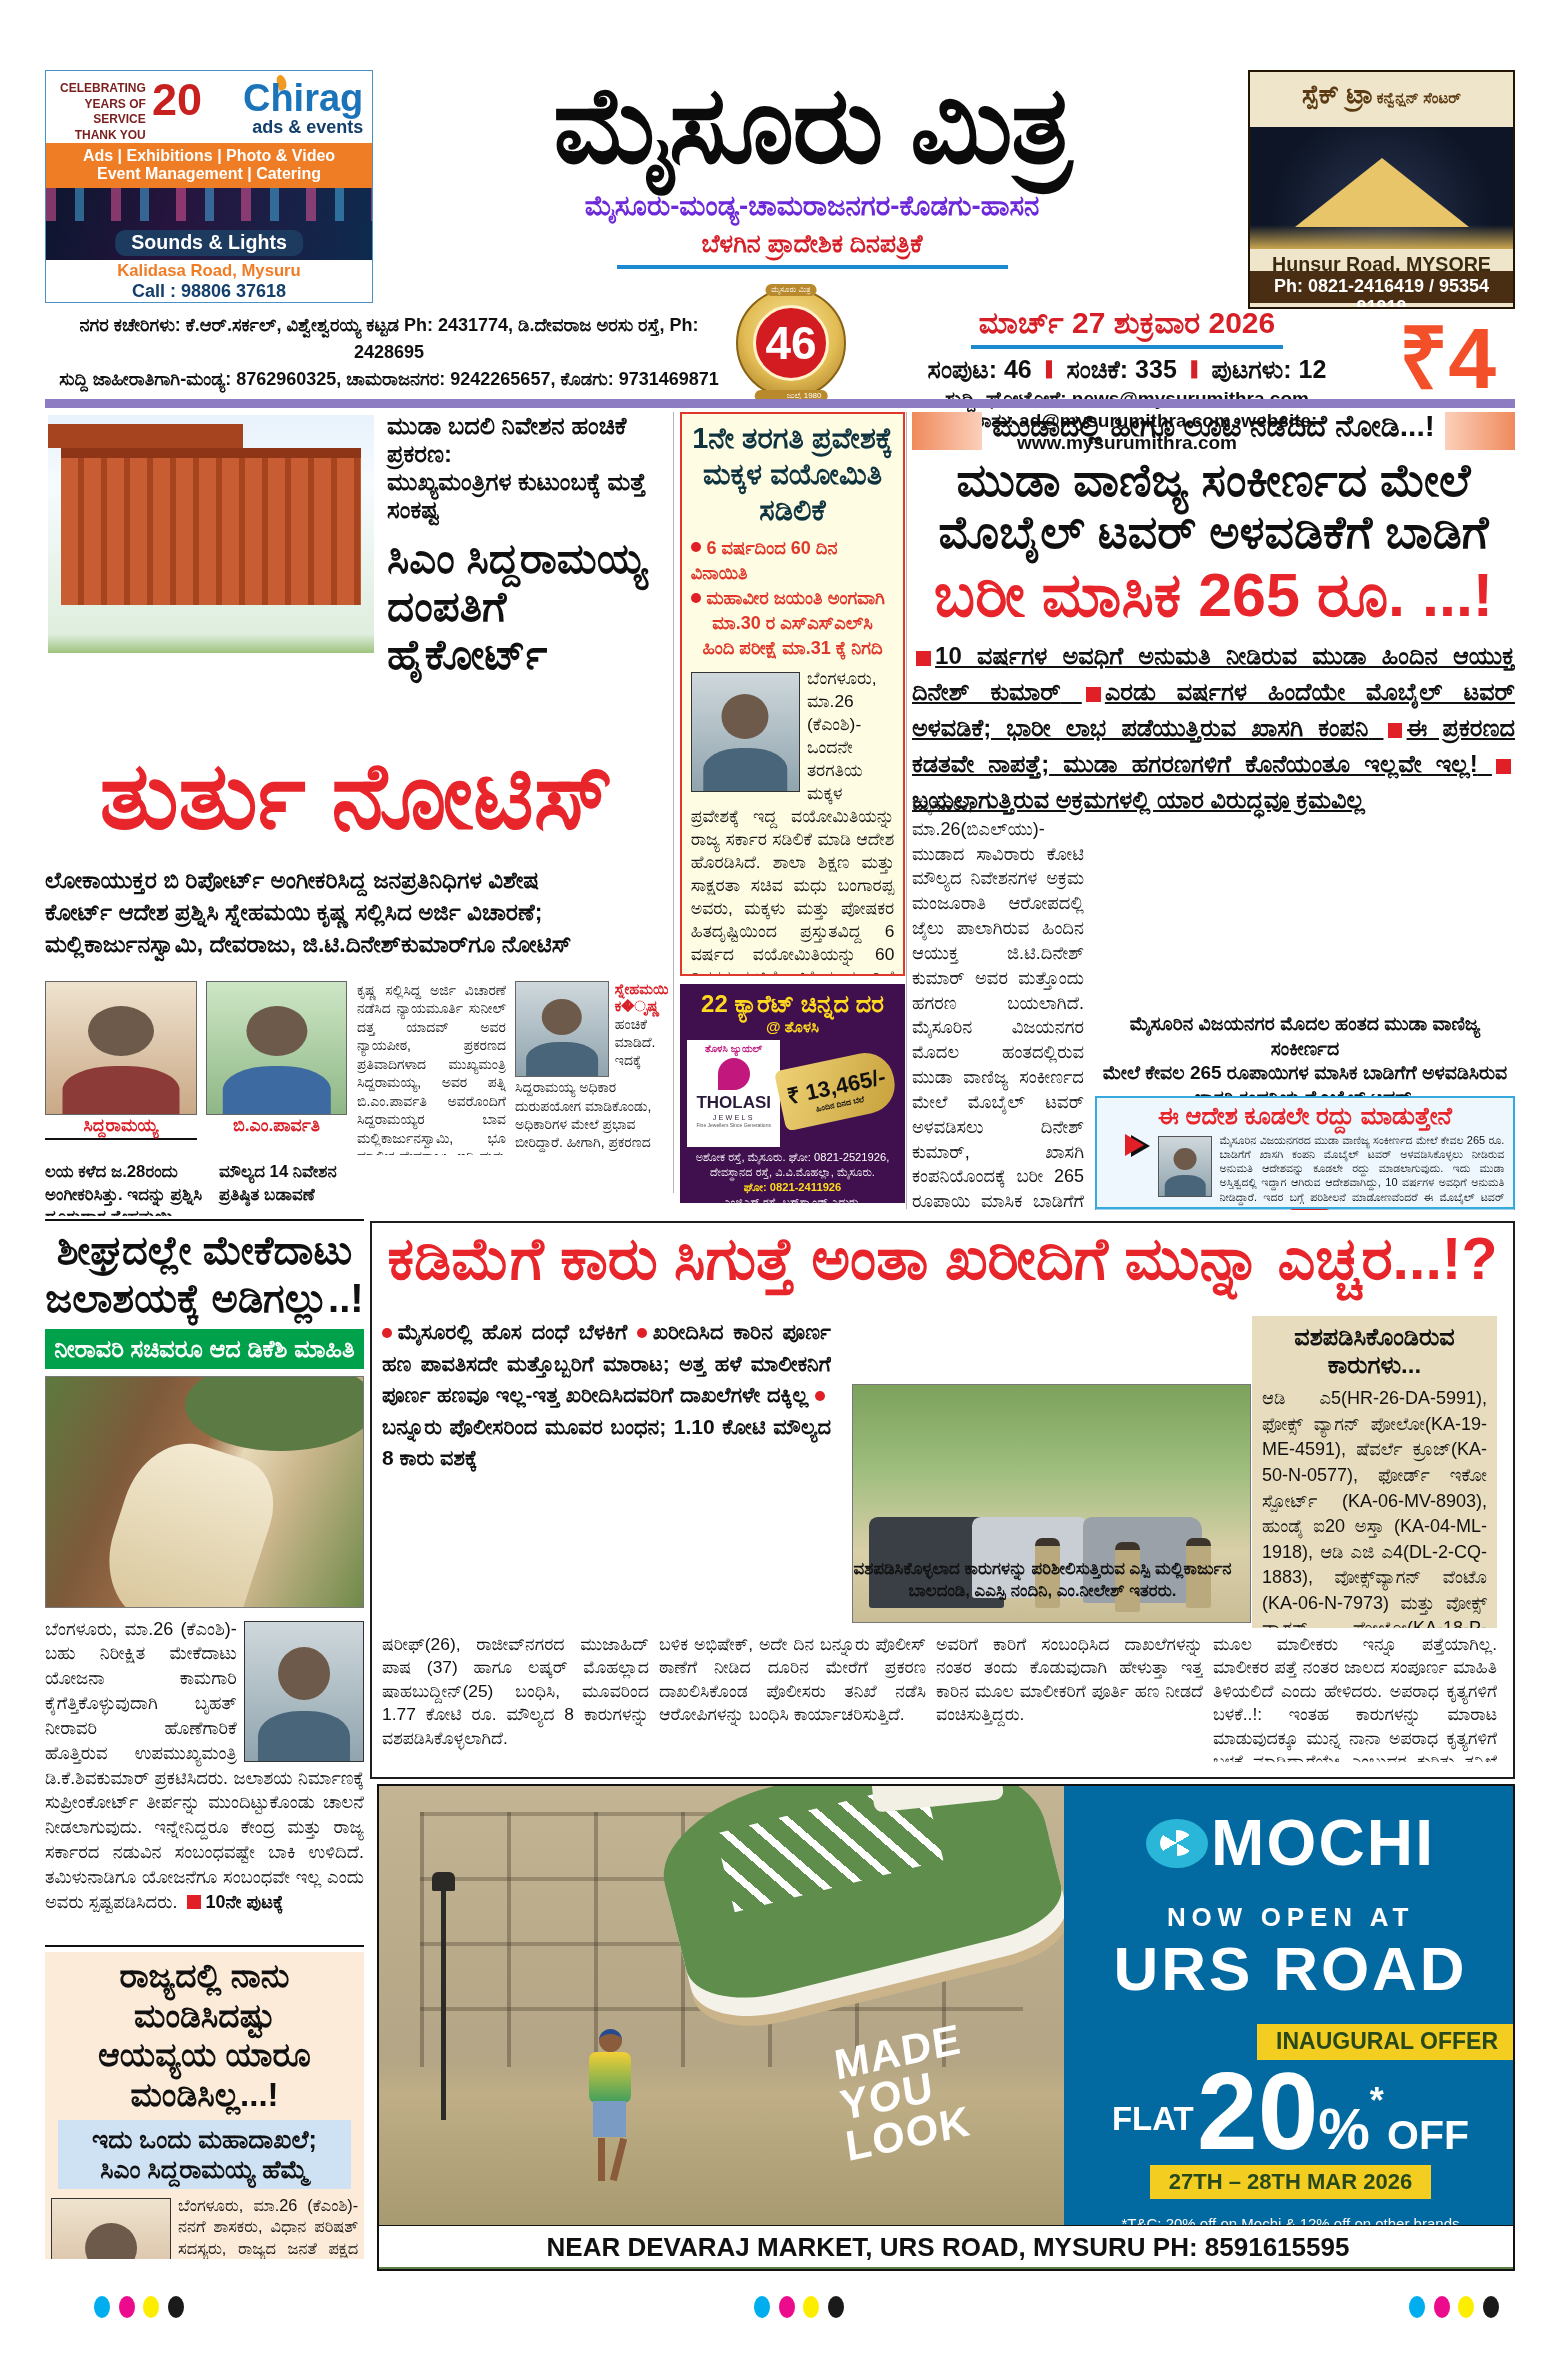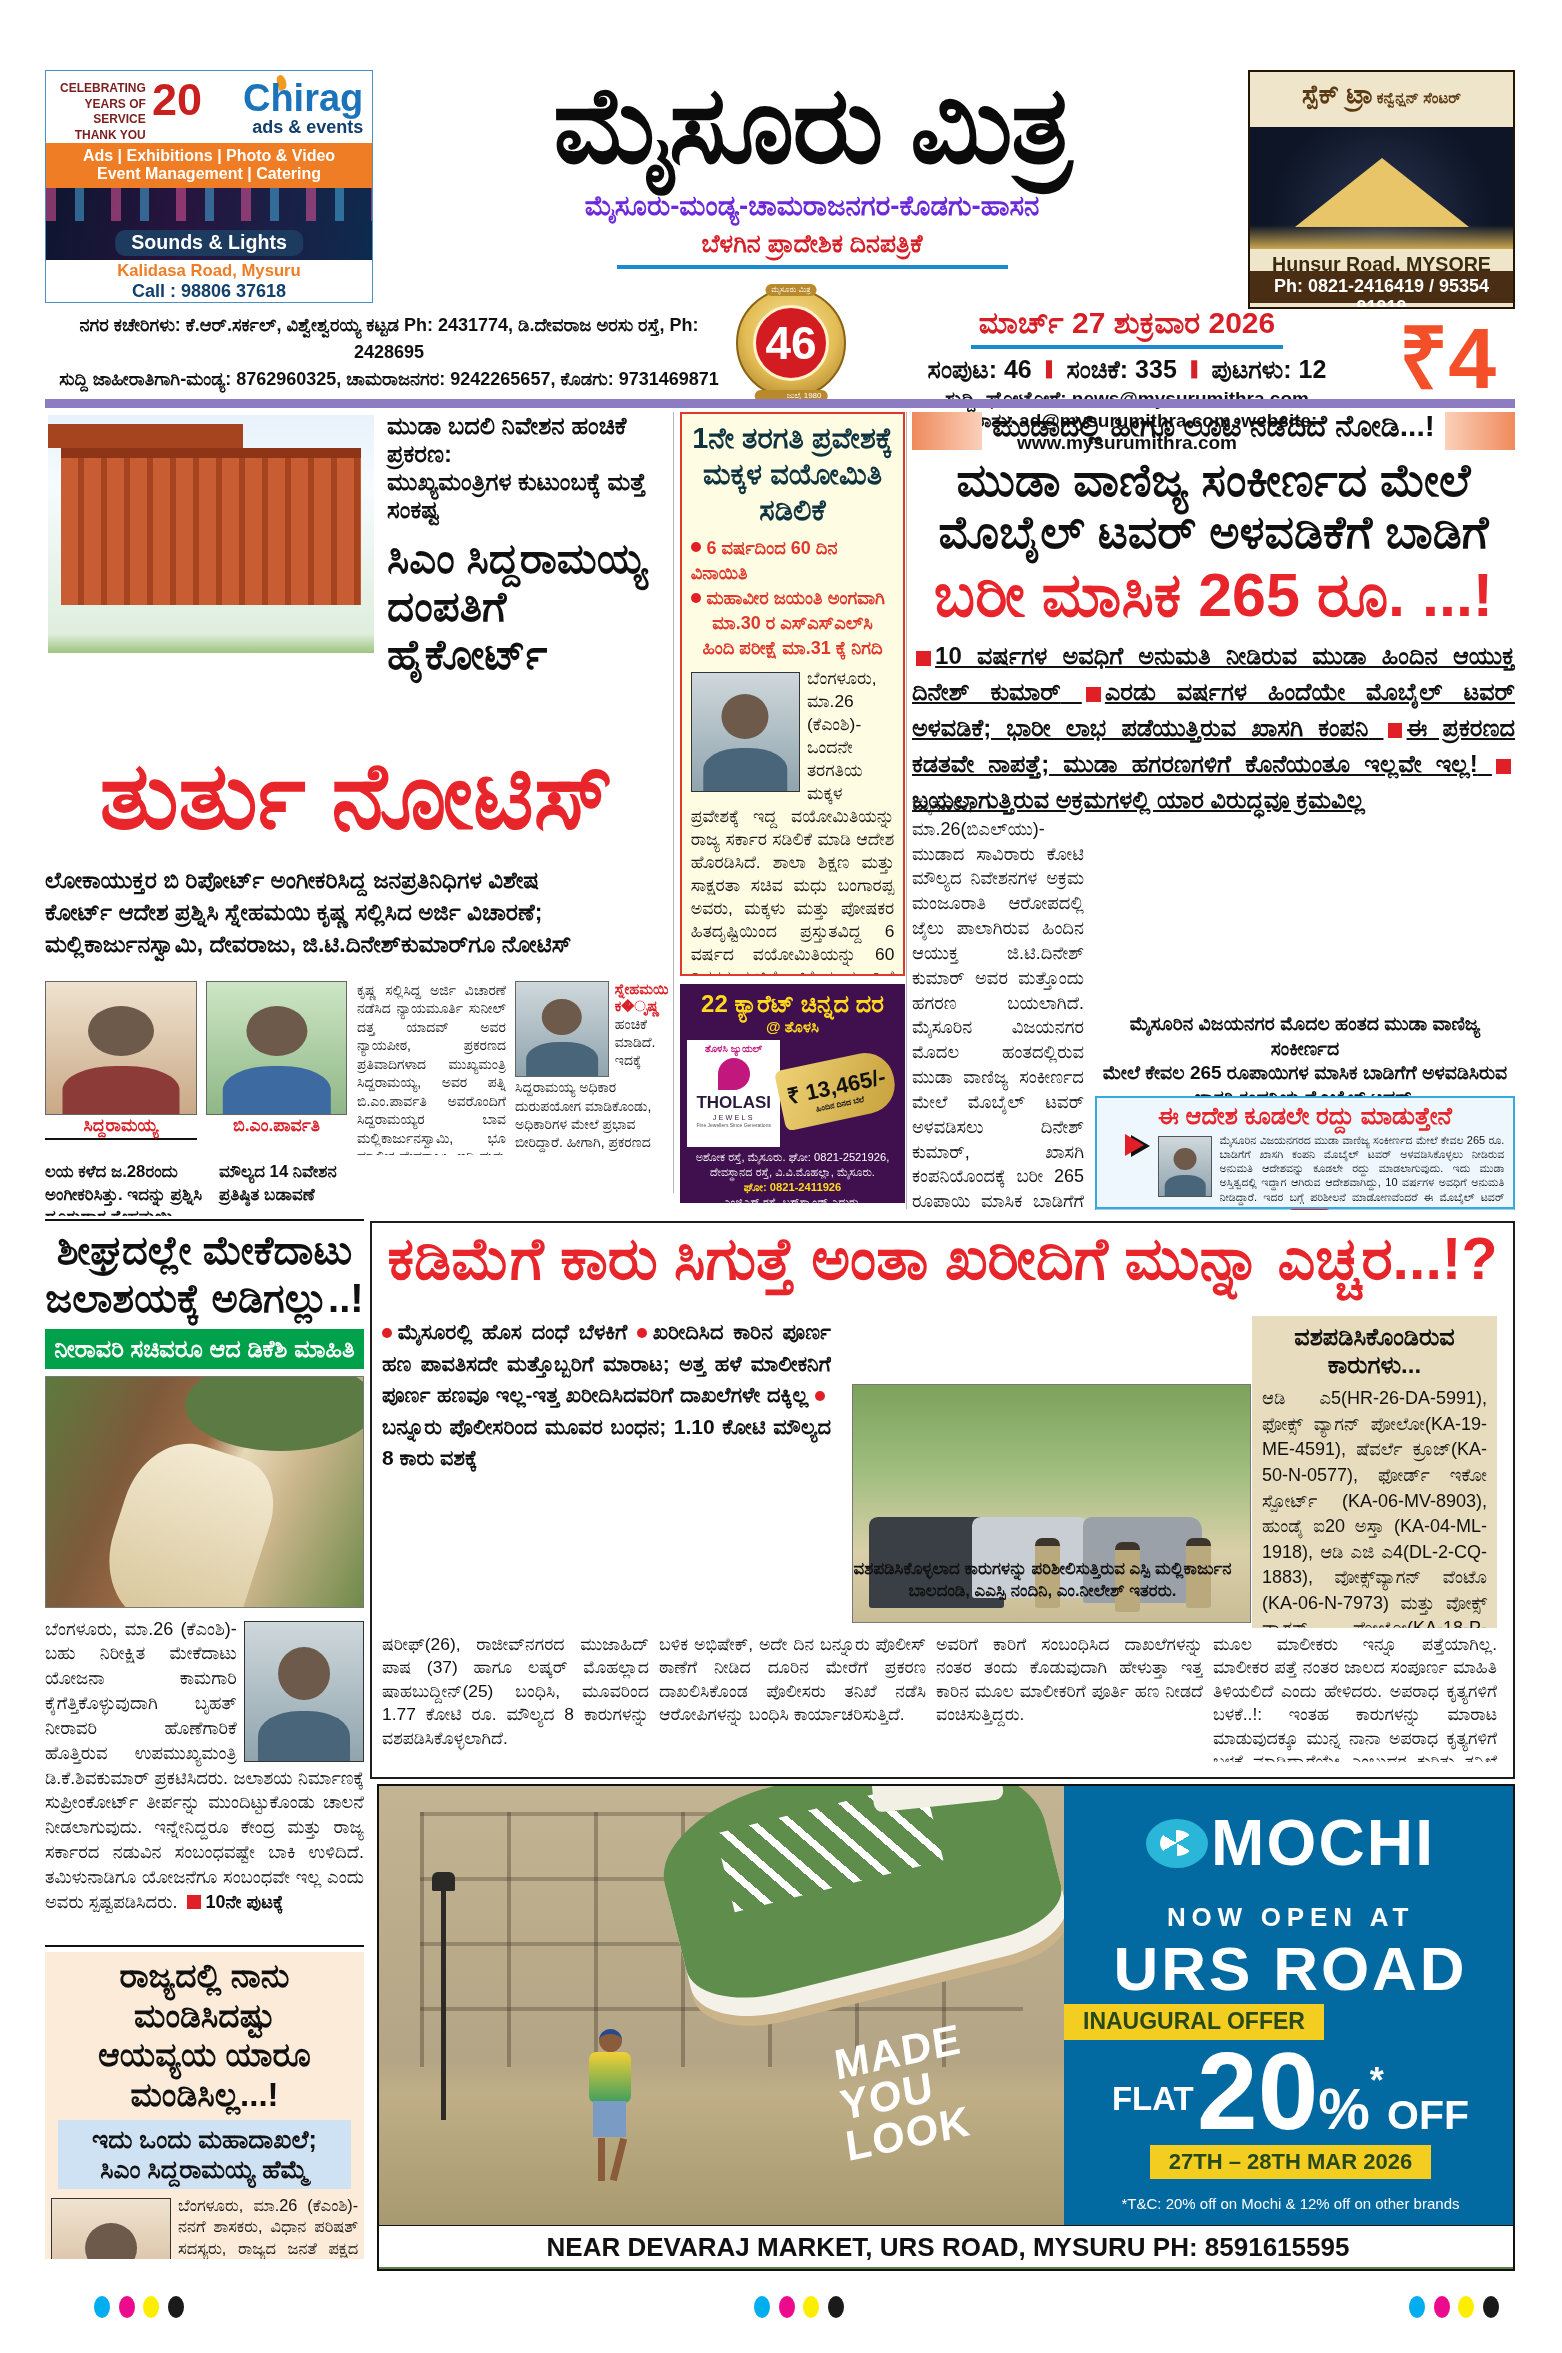--- a/index.html
+++ b/index.html
@@ -361,21 +361,21 @@
         <div>LOOK</div>
       </div>
     </div>
     <div class="abs mochi-green ctr" style="left:685px;top:0;width:453px;height:439px;padding-top:20px;">
       <div>
         <span class="mochi-logo-mark"></span>
         <span style="font-size:64px;font-weight:900;letter-spacing:2.2px;vertical-align:middle;">MOCHI</span>
       </div>
       <div style="font-size:26px;font-weight:bold;letter-spacing:5.8px;margin-top:22px;">NOW OPEN AT</div>
       <div style="font-size:62px;font-weight:900;letter-spacing:2.9px;">URS ROAD</div>
-      <div style="text-align:left;">
+      <div style="text-align:right;margin-top:20px;">
         <span class="ylw" style="font-size:23px;">INAUGURAL OFFER</span>
       </div>
       <div style="line-height:.9;margin-top:2.9px;">
         <span style="font-size:33px;font-weight:900;vertical-align:19px;">FLAT</span>
         <span style="font-size:109px;font-weight:900;">20</span><span style="font-size:58px;font-weight:900;">%</span><span style="font-size:36px;font-weight:900;vertical-align:36px;">*</span>
         <span style="font-size:41px;font-weight:900;">OFF</span>
       </div>
       <div style="margin-top:4.3px;">
         <span class="ylw" style="font-size:22px;">27TH – 28TH MAR 2026</span>
       </div>

